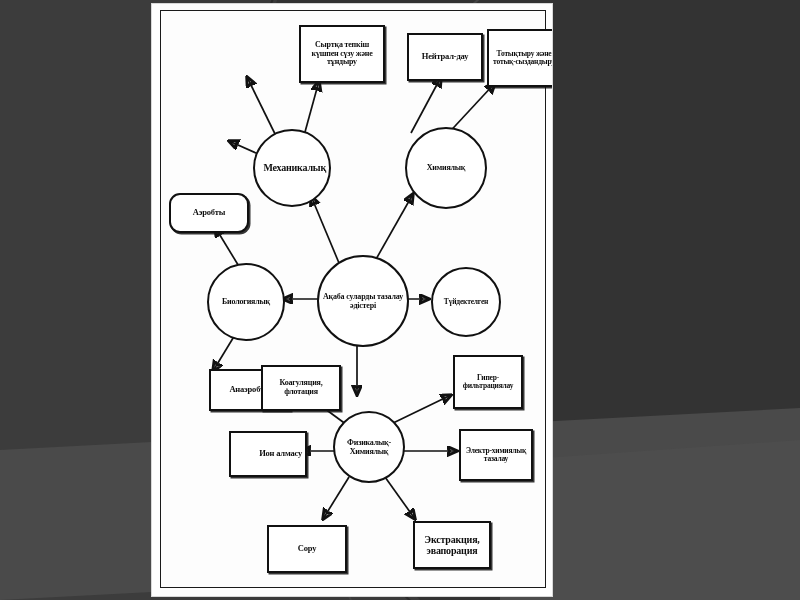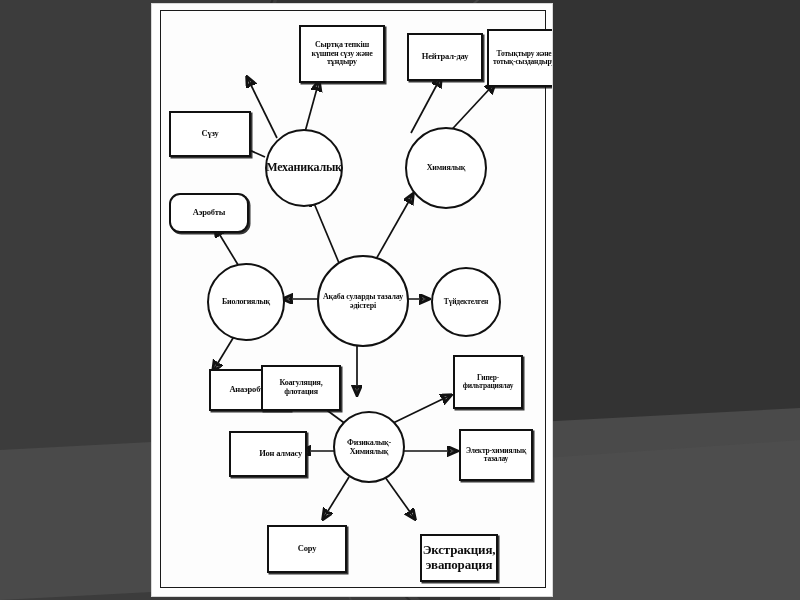--- a/index.html
+++ b/index.html
@@ -164,21 +164,21 @@
 
         <line x1="178" y1="440" x2="140" y2="440" marker-end="url(#ah)"></line>
 
         <line x1="232" y1="440" x2="296" y2="440" marker-end="url(#ah)"></line>
 
         <line x1="188" y1="466" x2="162" y2="508" marker-end="url(#ah)"></line>
 
         <line x1="224" y1="466" x2="254" y2="508" marker-end="url(#ah)"></line>
       </svg>
 
-      <div class="node-circle" style="left:104px;top:118px;width:74px;height:74px;font-size:12px;">
+      <div class="node-circle" style="left:92px;top:118px;width:74px;height:74px;font-size:10px;justify-content:flex-end;">
         <span>Механикалық</span>
       </div>
 
       <div class="node-circle" style="left:244px;top:116px;width:78px;height:78px;font-size:8px;">
         <span>Химиялық</span>
       </div>
 
       <div class="node-circle" style="left:46px;top:252px;width:74px;height:74px;font-size:8px;">
         <span>Биологиялық</span>
       </div>
@@ -193,23 +193,20 @@
 
       <div class="node-circle" style="left:172px;top:400px;width:68px;height:68px;font-size:8px;">
         <span>Физикалық-Химиялық</span>
       </div>
 
 
       <div class="node-box" style="left:126px;top:14px;width:82px;height:54px;font-size:8px;margin-left:12px;">
         <span>Сыртқа тепкіш күшпен сүзу және тұндыру</span>
       </div>
 
-      <div class="node-box" style="left:8px;top:100px;width:78px;height:42px;font-size:8.5px;">
-        <span>Сүзу</span>
-      </div>
 
       <div class="node-box" style="left:246px;top:22px;width:72px;height:44px;font-size:8.5px;">
         <span>Нейтрал-дау</span>
       </div>
 
       <div class="node-box" style="left:326px;top:18px;width:70px;height:54px;font-size:7.5px;">
         <span>Тотықтыру және тотық-сыздандыру</span>
       </div>
 
       <div class="node-box" style="left:8px;top:182px;width:76px;height:36px;font-size:8.5px;border-radius:11px;">
@@ -233,19 +230,19 @@
       </div>
 
       <div class="node-box" style="left:298px;top:418px;width:70px;height:48px;font-size:7.5px;">
         <span>Электр-химиялық тазалау</span>
       </div>
 
       <div class="node-box" style="left:106px;top:514px;width:76px;height:44px;font-size:8.5px;">
         <span>Сору</span>
       </div>
 
-      <div class="node-box" style="left:252px;top:523px;width:74px;height:44px;font-size:13px;margin-left:7px;">
+      <div class="node-box" style="left:252px;top:510px;width:74px;height:44px;font-size:10px;">
         <span>Экстракция, эвапорация</span>
       </div>
 
     </div>
   </div>
 </div>
 
 </body></html>

